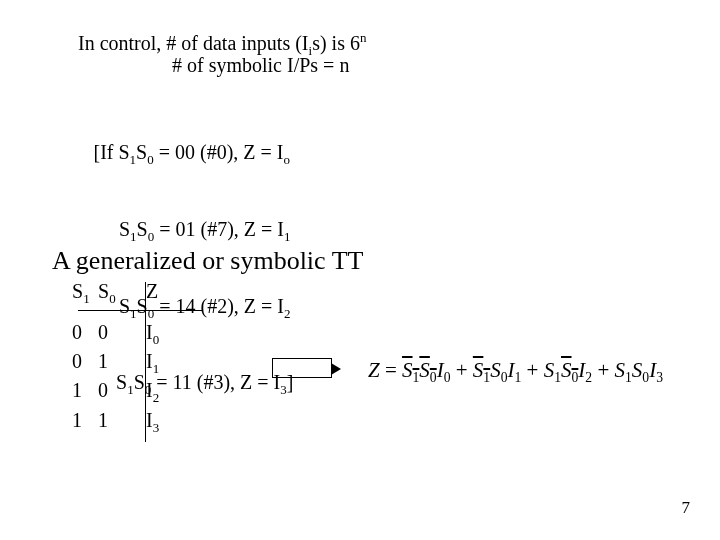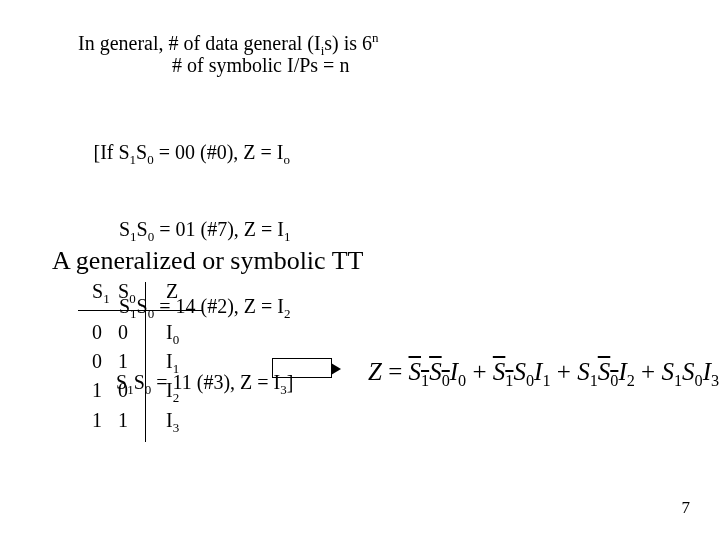--- a/index.html
+++ b/index.html
@@ -33,21 +33,21 @@
   .if-line { white-space: pre; }
   .if-indent { padding-left: 26px; }
   .tt-caption {
     position: absolute;
     left: 52px;
     top: 246px;
     font-size: 26px;
   }
   .tt {
     position: absolute;
-    left: 92px;
+    left: 72px;
     top: 278px;
     font-size: 20px;
   }
   .tt-row { display: flex; align-items: baseline; line-height: 1.32; }
   .col-s1 { width: 26px; }
   .col-s0 { width: 30px; }
   .vbar {
     border-left: 1.6px solid #000;
     height: 160px;
     position: absolute;
@@ -77,39 +77,39 @@
     top: 4px;
     width: 0; height: 0;
     border-top: 6px solid transparent;
     border-bottom: 6px solid transparent;
     border-left: 10px solid #000;
   }
   .eq {
     position: absolute;
     left: 368px;
     top: 358px;
-    font-size: 25px;
+    font-size: 21px;
     font-style: italic;
     white-space: nowrap;
   }
   .ovl { text-decoration: overline; display: inline-block; padding-top: 0px; }
   sub { font-size: 0.65em; vertical-align: sub; font-style: normal; }
   sup { font-size: 0.65em; vertical-align: super; }
   .page-num {
     position: absolute;
     right: 30px;
     bottom: 22px;
     font-size: 17px;
   }
 </style>
 </head>
 <body>
 
 <div class="line1">
-  <span>In general, # of data general (I</span><sub>i</sub><span>s) is 6</span><sup>n</sup>
+  <span>In control, # of data inputs (I</span><sub>i</sub><span>s) is 6</span><sup>n</sup>
 </div>
 <div class="line2"># of symbolic I/Ps = n</div>
 
 <div class="if-block">
   <div class="if-line">
     <span>[If S</span><sub>1</sub><span>S</span><sub>0</sub><span> = 00 (#0), Z = I</span><sub>o</sub>
   </div>
   <div class="if-line if-indent">
     <span>S</span><sub>1</sub><span>S</span><sub>0</sub><span> = 01 (#7), Z = I</span><sub>1</sub>
   </div>

